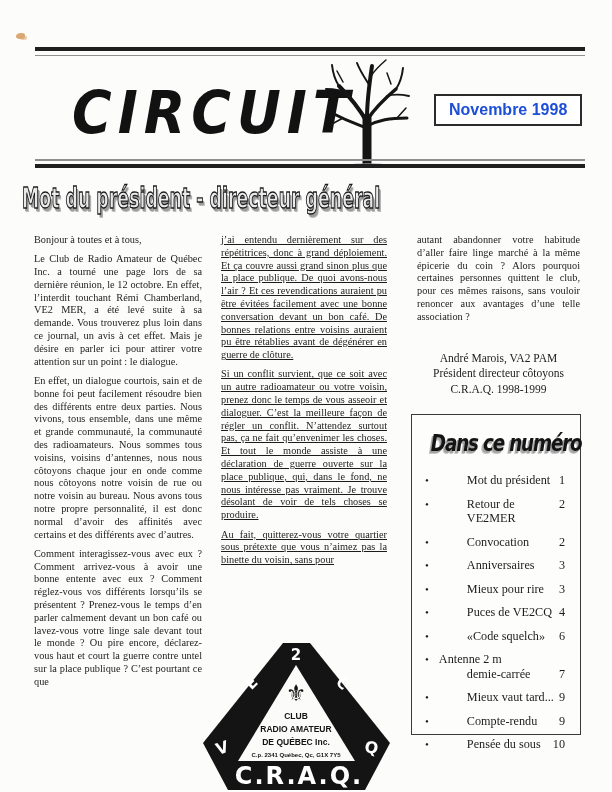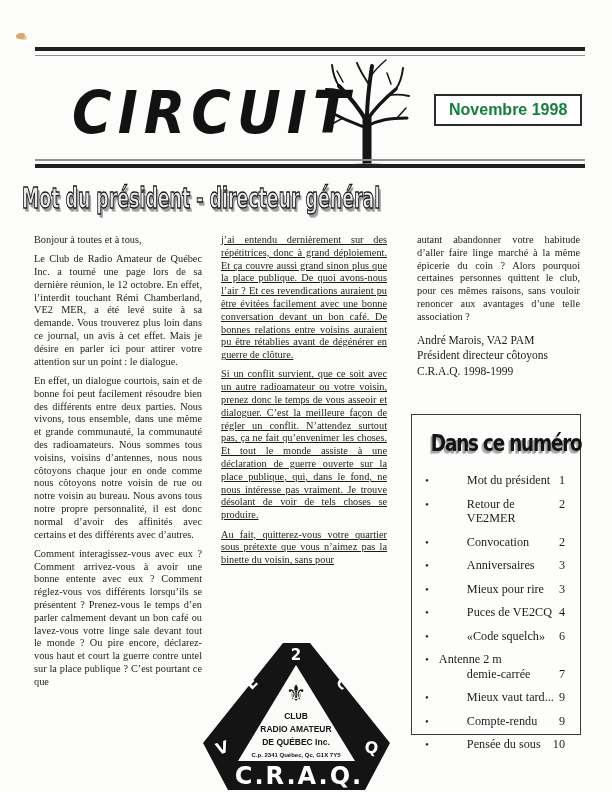--- a/index.html
+++ b/index.html
@@ -30,50 +30,50 @@
     font-size:54px; letter-spacing:6px;
     color:#121212;
     transform:scaleY(1.1); transform-origin:left top;
     white-space:nowrap;
   }
 
   .date-box {
     border:2px solid #2b2b2b; background:#ffffff;
     padding:5px 13px;
     font-family:"Liberation Sans", sans-serif;
-    font-weight:bold; font-size:16px; color:#15803d;
+    font-weight:bold; font-size:16px; color:#1d4ed8;
     white-space:nowrap;
   }
 
   .banner-title {
     font-family:"DejaVu Sans", sans-serif;
     font-weight:800; font-size:28px; letter-spacing:0px;
     color:#e9e9e9;
     -webkit-text-stroke:1.3px #1a1a1a;
     text-shadow:2.5px 2.5px 0 #9c9c9c, 3.5px 3.5px 0 #bdbdbd;
     white-space:nowrap;
     transform:scale(0.62,1); transform-origin:0 50%;
   }
 
   .col {
     position:absolute; top:234px;
     font-size:10.3px; line-height:12.8px;
     text-align:justify;
     hyphens:auto; -webkit-hyphens:auto;
   }
   .col p { margin:0 0 6.5px 0; }
-  .sig { font-size:11.5px; line-height:15.5px; margin-top:9px; text-align:left;font-family:Liberation Serif, serif; }
+  .sig { font-size:11.5px; line-height:15.5px; margin-top:27px; text-align:center;font-family:Liberation Serif, serif; }
   .sig div { white-space:nowrap; }
 
   
   .toc-box {
     position:absolute; left:411px; top:414px; width:170px; height:321px;
     border:1.5px solid #3a3a3a; background:#fdfdfc; box-sizing:border-box;
   }
-  .toc-title-wrap { margin:15px 12px 17px 0; }
+  .toc-title-wrap { margin:15px 12px 17px 0;font-style:italic; }
   .toc-title {
     display:inline-block;
     font-family:"DejaVu Sans", sans-serif;
     font-weight:800; font-size:23px; letter-spacing:-1.5px;
     color:#141414;
     text-shadow:-2px 2px 0 #a3a3a3, -3px 3px 0 #c9c9c9;
     white-space:nowrap;
     transform:scaleX(0.8); transform-origin:center;
   }
   .toc-list { padding:0 15px 0 13px; }

